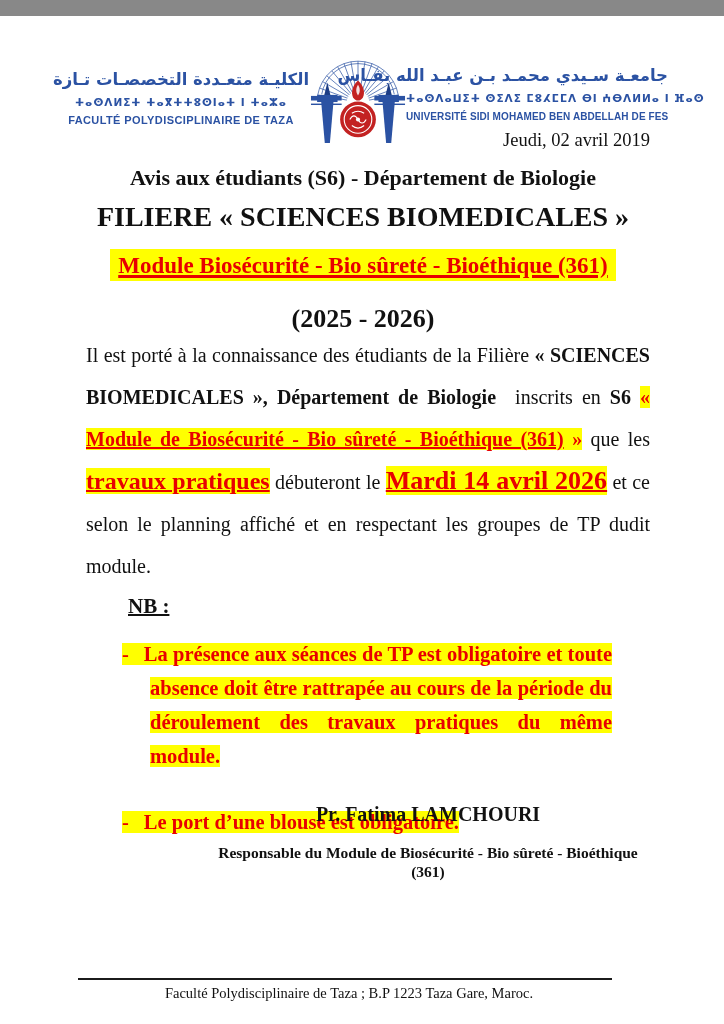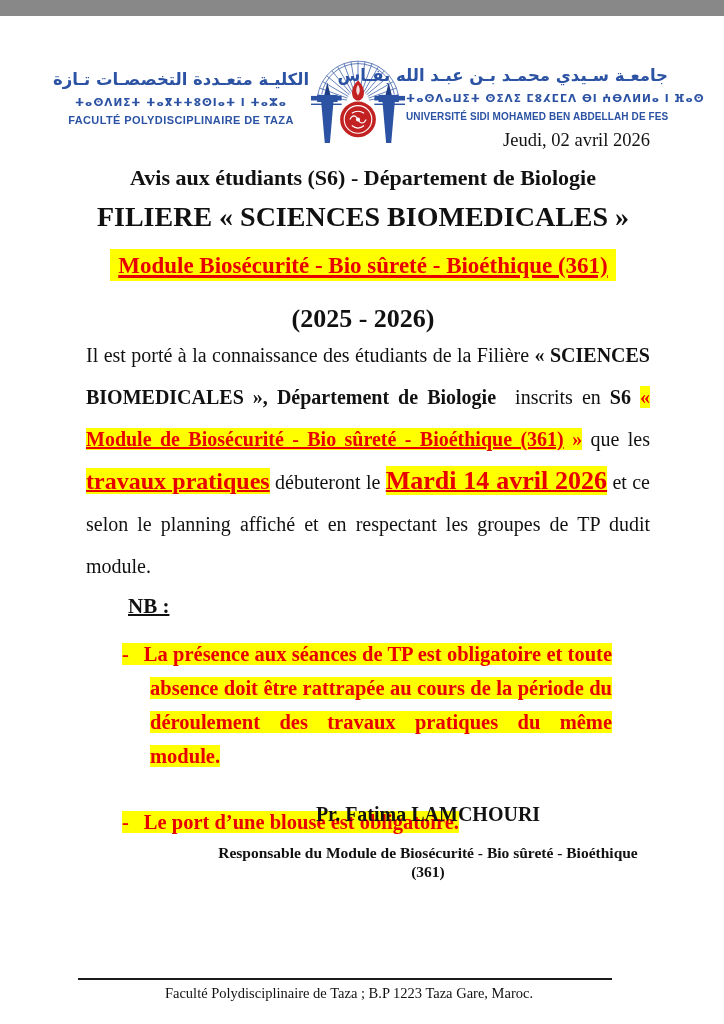--- a/index.html
+++ b/index.html
@@ -128,21 +128,21 @@
       </svg>
     </div>
 
     <div class="lh-block lh-right">
       <div class="lh-arabic">جامعـة سـيدي محمـد بـن عبـد الله بفـاس</div>
       <div class="lh-tifinagh">ⵜⴰⵙⴷⴰⵡⵉⵜ ⵙⵉⴷⵉ ⵎⵓⵃⵎⵎⴷ ⴱⵏ ⵄⴱⴷⵍⵍⴰ ⵏ ⴼⴰⵙ</div>
       <div class="lh-french">UNIVERSITÉ SIDI MOHAMED BEN ABDELLAH DE FES</div>
     </div>
   </div>
 
-  <div class="dateline">Jeudi, 02 avril 2026</div>
+  <div class="dateline">Jeudi, 02 avril 2019</div>
 
   <div class="titles">
     <div class="t1">Avis aux étudiants (S6) - Département de Biologie</div>
     <div class="t2">FILIERE « SCIENCES BIOMEDICALES »</div>
     <div class="t3">
       <span class="hl-title">Module Biosécurité - Bio sûreté - Bioéthique (361)</span>
     </div>
     <div class="t4">(2025 - 2026)</div>
   </div>
 

